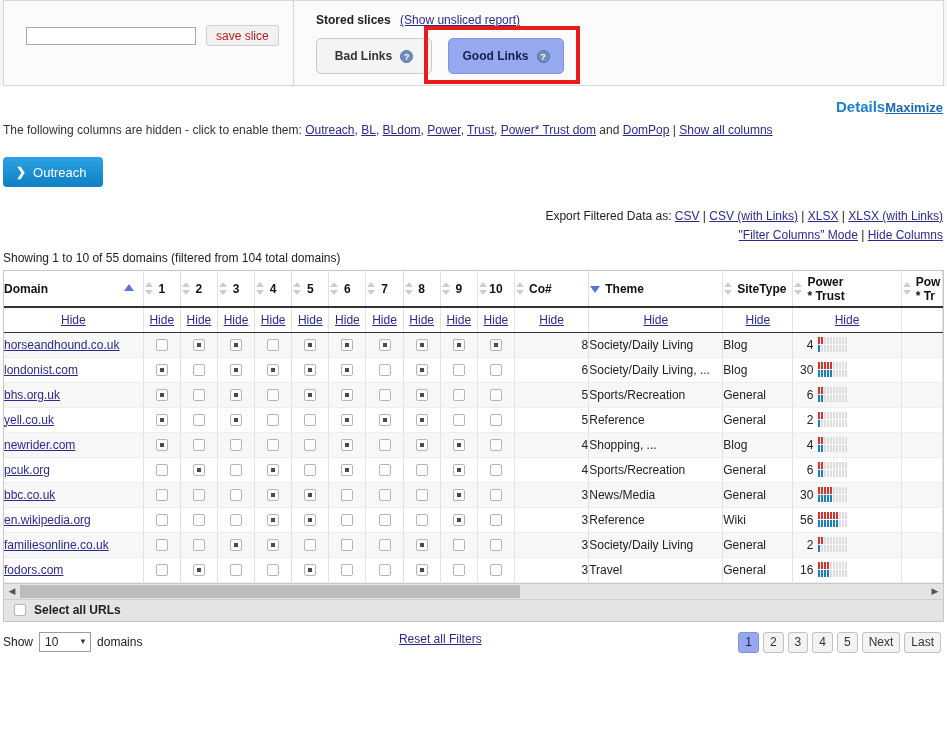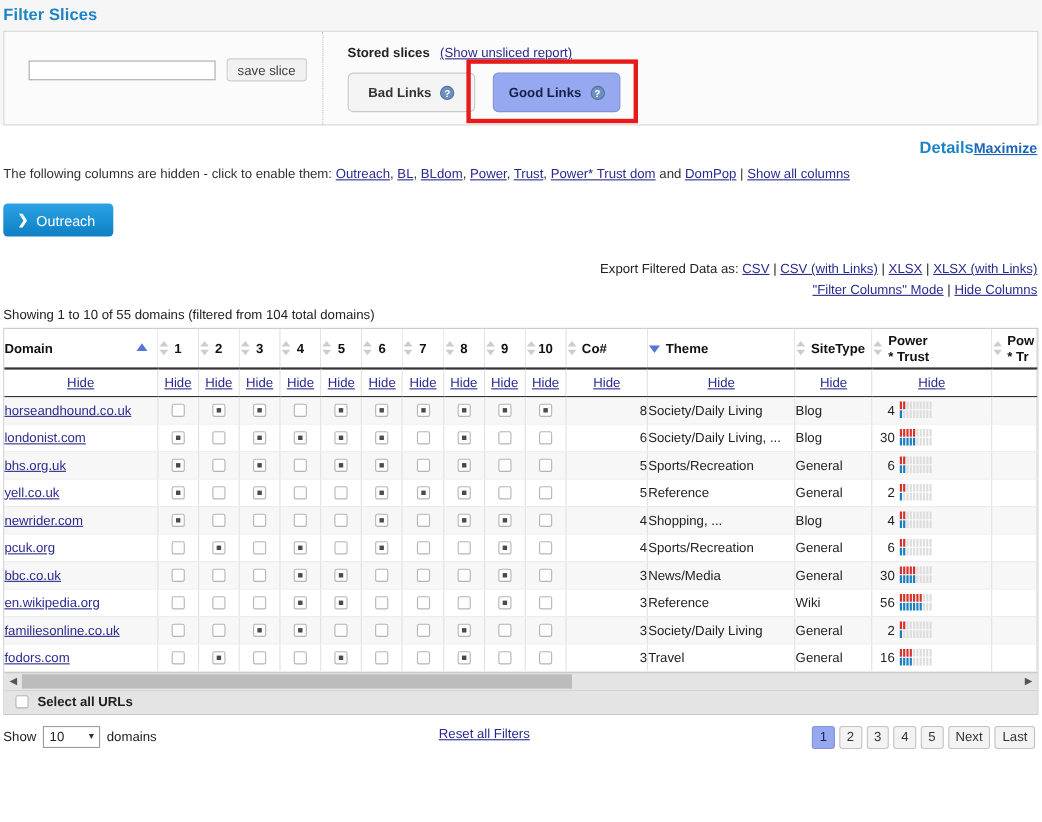--- a/index.html
+++ b/index.html
@@ -45,21 +45,21 @@
     font-family: "Liberation Sans", sans-serif;
     font-size: 12px;
     padding: 1px 3px;
   }
   .save-slice-btn {
     margin-left: 10px;
     height: 21px;
     padding: 0 9px;
     font-family: "Liberation Sans", sans-serif;
     font-size: 12px;
-    color: #404040;
+    color: #b91c1c;
     background: #f1f1f1;
     border: 1px solid #cfcfcf;
     border-radius: 3px;
   }
   .stored-slices { padding: 12px 0 0 22px; flex: 1; }
   .stored-head { font-size: 12px; }
   .stored-head .lbl { font-weight: bold; }
   .stored-head a { margin-left: 6px; }
   .slice-btn-row { margin-top: 11px; display: flex; align-items: center; position: relative; }
   .slice-btn {
@@ -268,21 +268,20 @@
   }
   .pg.active { background: #95a8f0; border-color: #8391d8; color: #18204a; }
 </style>
 </head>
 <body>
 
 
 
 
 <div class="filter-slices-wrap">
-  <div class="panel-title">Filter Slices</div>
   <div class="slices-box">
 
     <div class="create-slice">
       <div class="create-row">
         <input class="slice-input" type="text" value="" placeholder="" style="">
         <button class="save-slice-btn">save slice</button>
       </div>
     </div>
 
     <div class="stored-slices">

